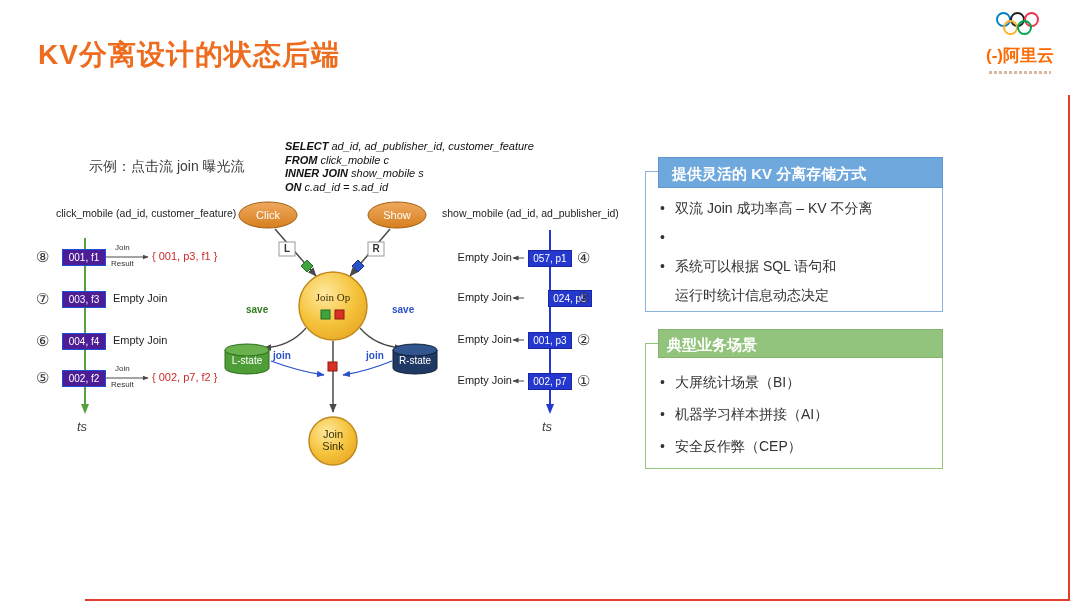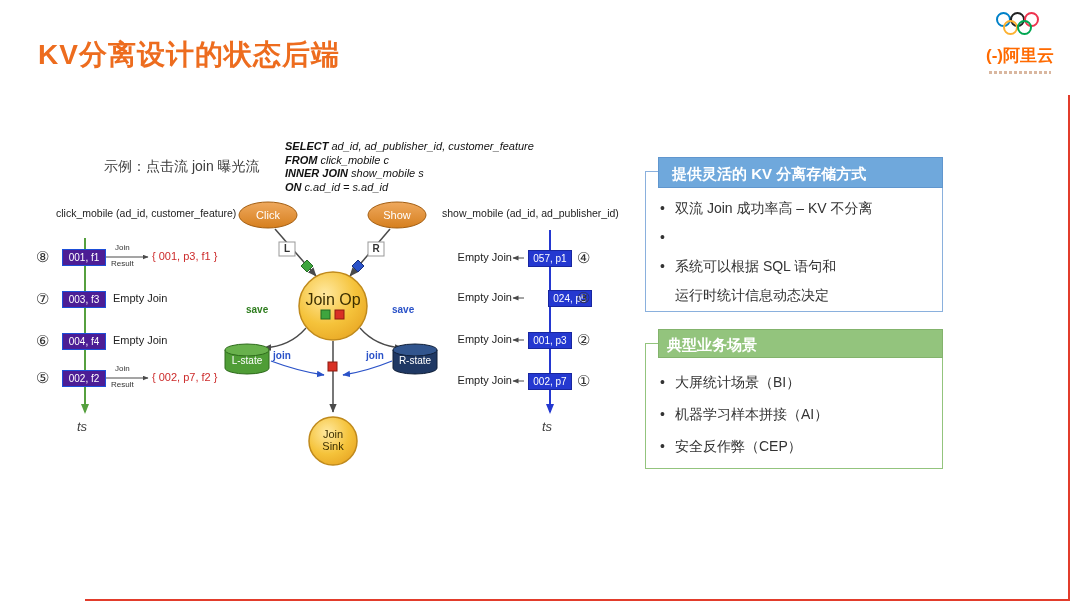--- a/index.html
+++ b/index.html
@@ -21,35 +21,35 @@
   .r-black { left:14px; top:0; border-color:#222; }
   .r-red   { left:28px; top:0; border-color:#ee334e; }
   .r-yellow{ left:7px;  top:8px; border-color:#fcb131; }
   .r-green { left:21px; top:8px; border-color:#00a651; }
   .logo-text { margin-top:10px; font-size:17px; font-weight:bold; color:#ff6a00; white-space:nowrap; }
   .logo-tagline { margin:4px auto 0; width:62px; height:3px;
                   background:repeating-linear-gradient(90deg,#d9b7a0 0 3px,transparent 3px 5px); }
 
   .diagram-svg { left:0; top:0; pointer-events:none; }
 
-  .example-label { left:104px; top:158px; font-size:14px; color:#3d3d3d; }
+  .example-label { left:89px; top:158px; font-size:14px; color:#3d3d3d; }
   .sql { left:285px; top:140px; font-size:11px; font-style:italic; color:#111; line-height:13.5px; white-space:nowrap; }
   .sql b { font-weight:bold; }
 
   .stream-label { font-size:10.5px; color:#222; white-space:nowrap; }
   .lbl-left  { left:56px;  top:207px; }
   .lbl-right { left:442px; top:207px; }
 
   .node-label { text-align:center; color:#fff; font-size:11px; }
   .click-label { left:239px; top:209px; width:58px; }
   .show-label  { left:368px; top:209px; width:58px; }
   .tag { width:16px; height:14px; text-align:center; font-size:10px; font-weight:bold; color:#333; line-height:14px; }
   .l-tag { left:279px; top:242px; }
   .r-tag { left:368px; top:242px; }
-  .joinop-label { left:300px; top:291px; width:66px; text-align:center; font-size:16px; color:#3c2f00; }
+  .joinop-label { left:300px; top:291px; width:66px; text-align:center; font-size:11px; color:#3c2f00;font-family:Liberation Serif, serif; }
   .save { font-size:10px; font-weight:bold; }
   .save-left  { left:246px; top:304px; color:#2f7d1f; }
   .save-right { left:392px; top:304px; color:#2a52c8; }
   .joinlbl { font-size:10px; font-weight:bold; color:#2a52c8; }
   .join-left  { left:273px; top:350px; }
   .join-right { left:366px; top:350px; }
   .state-label { width:44px; text-align:center; color:#fff; font-size:10px; }
   .lstate-label { left:225px; top:355px; }
   .rstate-label { left:393px; top:355px; }
   .joinsink-label { left:315px; top:428px; width:36px; text-align:center; font-size:11px; line-height:12px; color:#3c2f00; }

